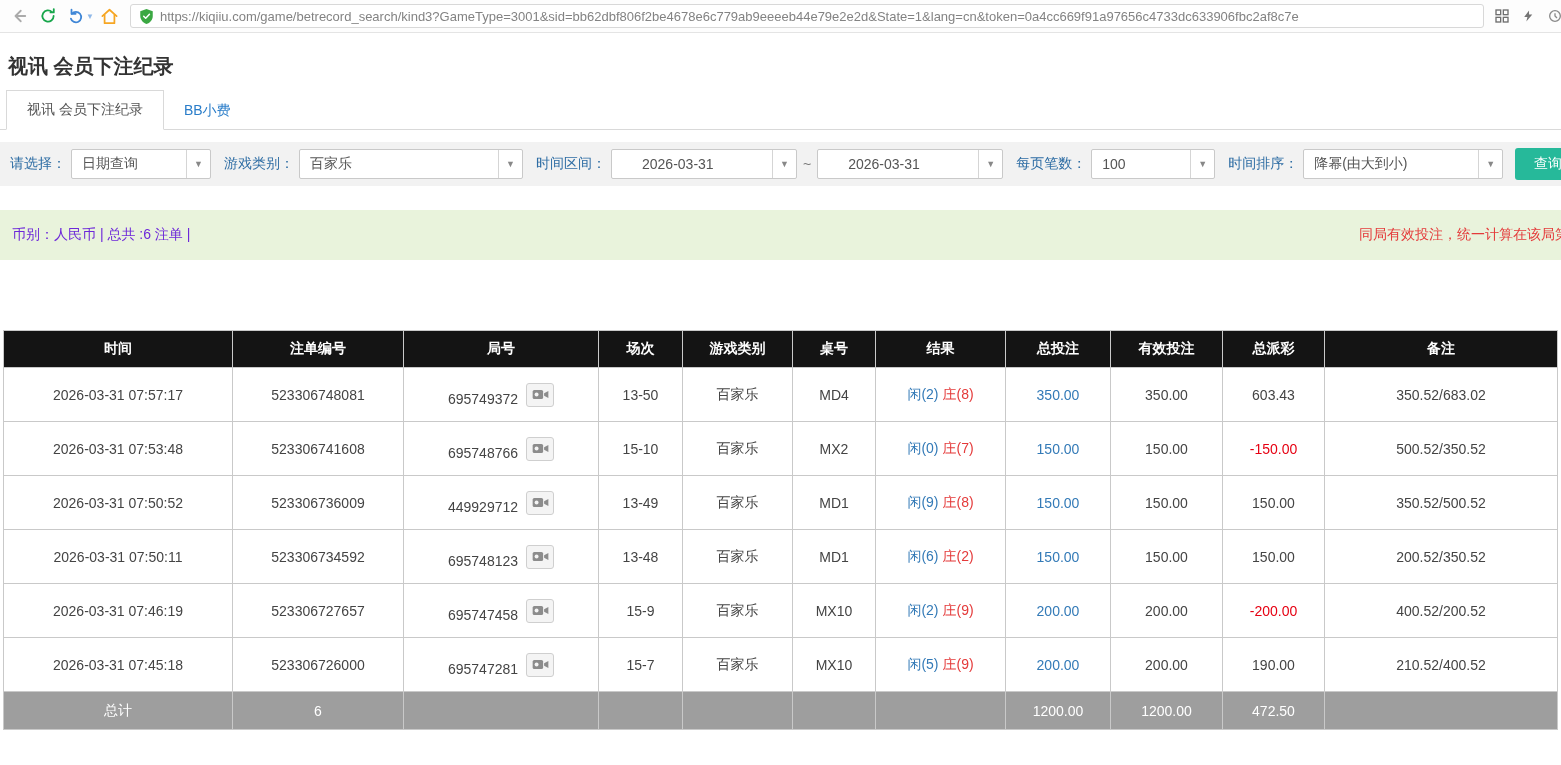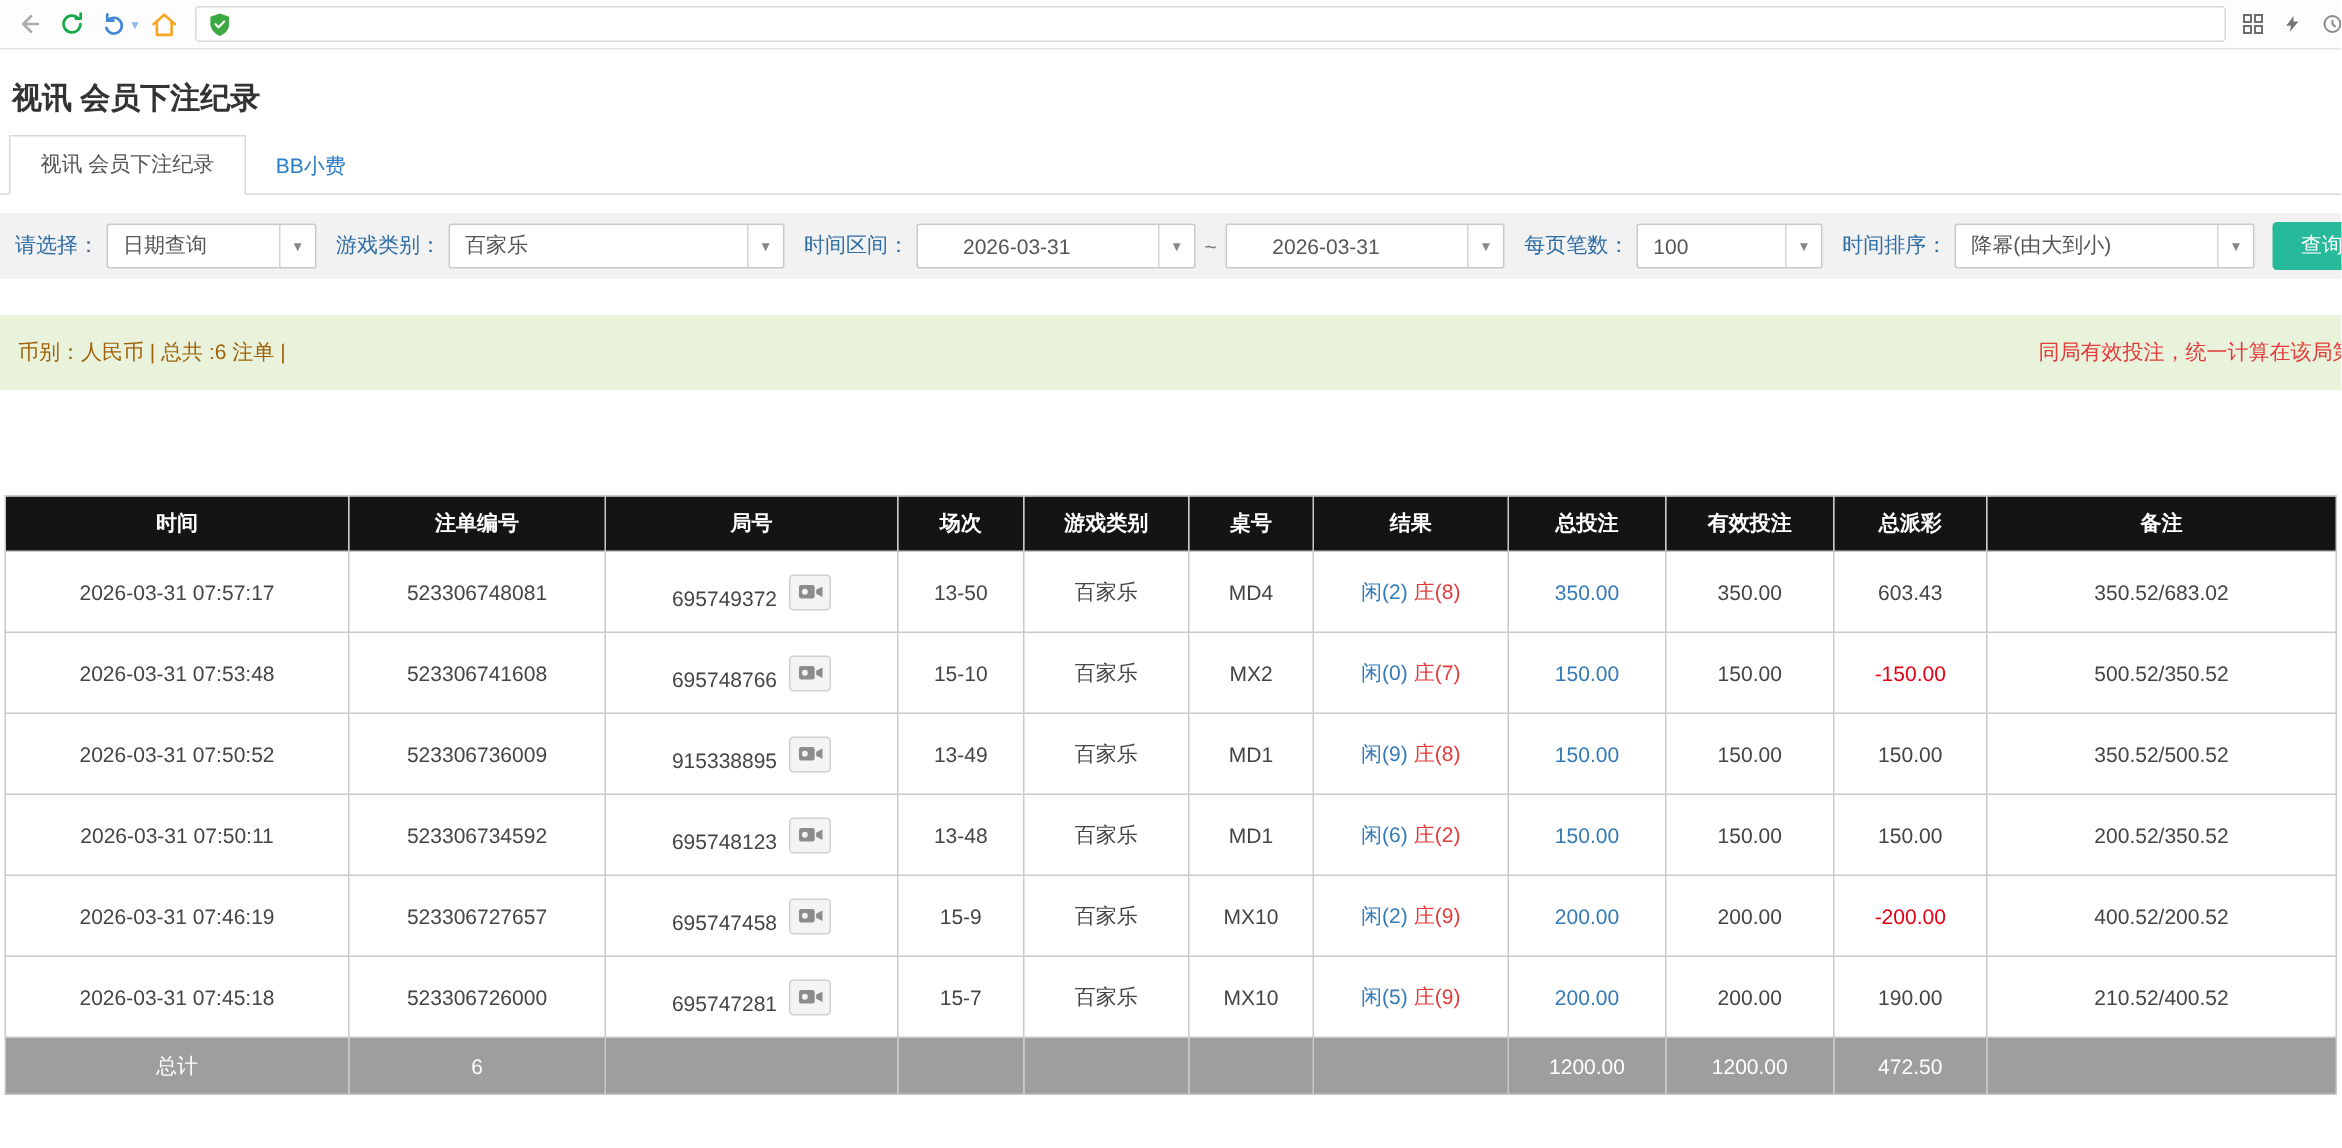--- a/index.html
+++ b/index.html
@@ -33,21 +33,21 @@
   .sel .val { flex:1; padding:0 10px; color:#555; overflow:hidden; }
   .sel .arr { width:24px; height:100%; border-left:1px solid #d5d5d5; display:flex;
     align-items:center; justify-content:center; color:#888; font-size:9px; }
   .w140{width:140px;} .w224{width:224px;} .w186{width:186px;padding-left:20px;} .w124{width:124px;} .w200{width:200px;}
   .tilde { color:#777; margin:0 6px; }
   .search-btn { margin-left:auto; margin-right:-20px; flex-shrink:0; width:66px; height:32px;
     background:#26b99a; color:#fff; border:none; border-radius:3px; font-size:14px; cursor:pointer; }
 
   .summary-bar { margin-top:24px; height:50px; background:#e9f3dc; display:flex; align-items:center;
     justify-content:space-between; padding:0 0 0 12px; font-size:14px; overflow:hidden; }
-  .summary-left { color:#a16207;text-align:right; }
+  .summary-left { color:#6d28d9;text-align:right; }
   .summary-right { color:#e43a3a; white-space:nowrap; margin-right:-8px; }
 
   
   table { border-collapse:collapse; table-layout:fixed; width:1555px; margin:70px 3px 0 3px; font-size:14px; }
   thead th { background:#141414; color:#fff; font-weight:bold; height:37px; border:1px solid #c9c9c9; }
   tbody td { background:#fff; height:54px; border:1px solid #c9c9c9; text-align:center; color:#444; }
   tfoot td { background:#9e9e9e; color:#fff; height:38px; border:1px solid #c9c9c9; text-align:center; }
   .round-wrap { display:flex; align-items:flex-end; justify-content:center; gap:8px; }
   .video-btn { width:28px; height:24px; background:#f4f4f4; border:1px solid #cfcfcf; border-radius:3px;
     display:inline-flex; align-items:center; justify-content:center; cursor:pointer; padding:0; }
@@ -82,20 +82,21 @@
     <svg width="19" height="19" viewBox="0 0 24 24" fill="none" stroke="#f6a623" stroke-width="2.2" stroke-linecap="round" stroke-linejoin="round">
         <path d="M3 11.5 L12 3.5 l9 8"></path>
         <path d="M5.8 10 v10.5 h12.4 V10"></path>
       </svg>
   </div>
   <div class="url-bar">
     <svg width="15" height="17" viewBox="0 0 24 26" style="flex-shrink:0;">
         <path d="M12 1 L22 4.5 V12 c0 6.5 -4.5 11 -10 13 C6.5 23 2 17.5 2 12 V4.5 Z" fill="#3ba843"></path>
         <path d="M7.5 12.5 l3.2 3.2 l6 -6.2" stroke="#fff" stroke-width="2.4" fill="none" stroke-linecap="round" stroke-linejoin="round"></path>
       </svg>
+    <span class="url-text">https://kiqiiu.com/game/betrecord_search/kind3?GameType=3001&amp;sid=bb62dbf806f2be4678e6c779ab9eeeeb44e79e2e2d&amp;State=1&amp;lang=cn&amp;token=0a4cc669f91a97656c4733dc633906fbc2af8c7e</span>
   </div>
   <div class="right-icons">
     <svg width="16" height="16" viewBox="0 0 24 24" fill="none" stroke="#6e6e6e" stroke-width="2">
         <rect x="3" y="3" width="7" height="7"></rect>
         <rect x="14" y="3" width="7" height="7"></rect>
         <rect x="3" y="14" width="7" height="7"></rect>
         <rect x="14" y="14" width="7" height="7"></rect>
       </svg>
     <svg width="13" height="16" viewBox="0 0 24 24">
         <path d="M13 2 L4 14 h6 l-2 8 L19 9 h-6 z" fill="#757575"></path>
@@ -244,21 +245,21 @@
     <td class="c-validbet">150.00</td>
     <td class="c-payout neg">-150.00</td>
     <td class="c-remark">500.52/350.52</td>
   </tr>
 
   <tr class="data-row">
     <td class="c-time">2026-03-31 07:50:52</td>
     <td class="c-betid">523306736009</td>
     <td>
       <div class="round-wrap">
-        <span class="round-no">915338895</span>
+        <span class="round-no">449929712</span>
         <button class="video-btn">
           <svg width="17" height="13" viewBox="0 0 26 18">
                 <rect x="1" y="2" width="16" height="14" rx="2.5" fill="#8c8c8c"></rect>
                 <path d="M18.5 7 L25 3.6 v10.8 L18.5 11 z" fill="#8c8c8c"></path>
                 <circle cx="7" cy="9" r="3" fill="#f4f4f4"></circle>
               </svg>
         </button>
       </div>
     </td>
     <td class="c-session">13-49</td>

